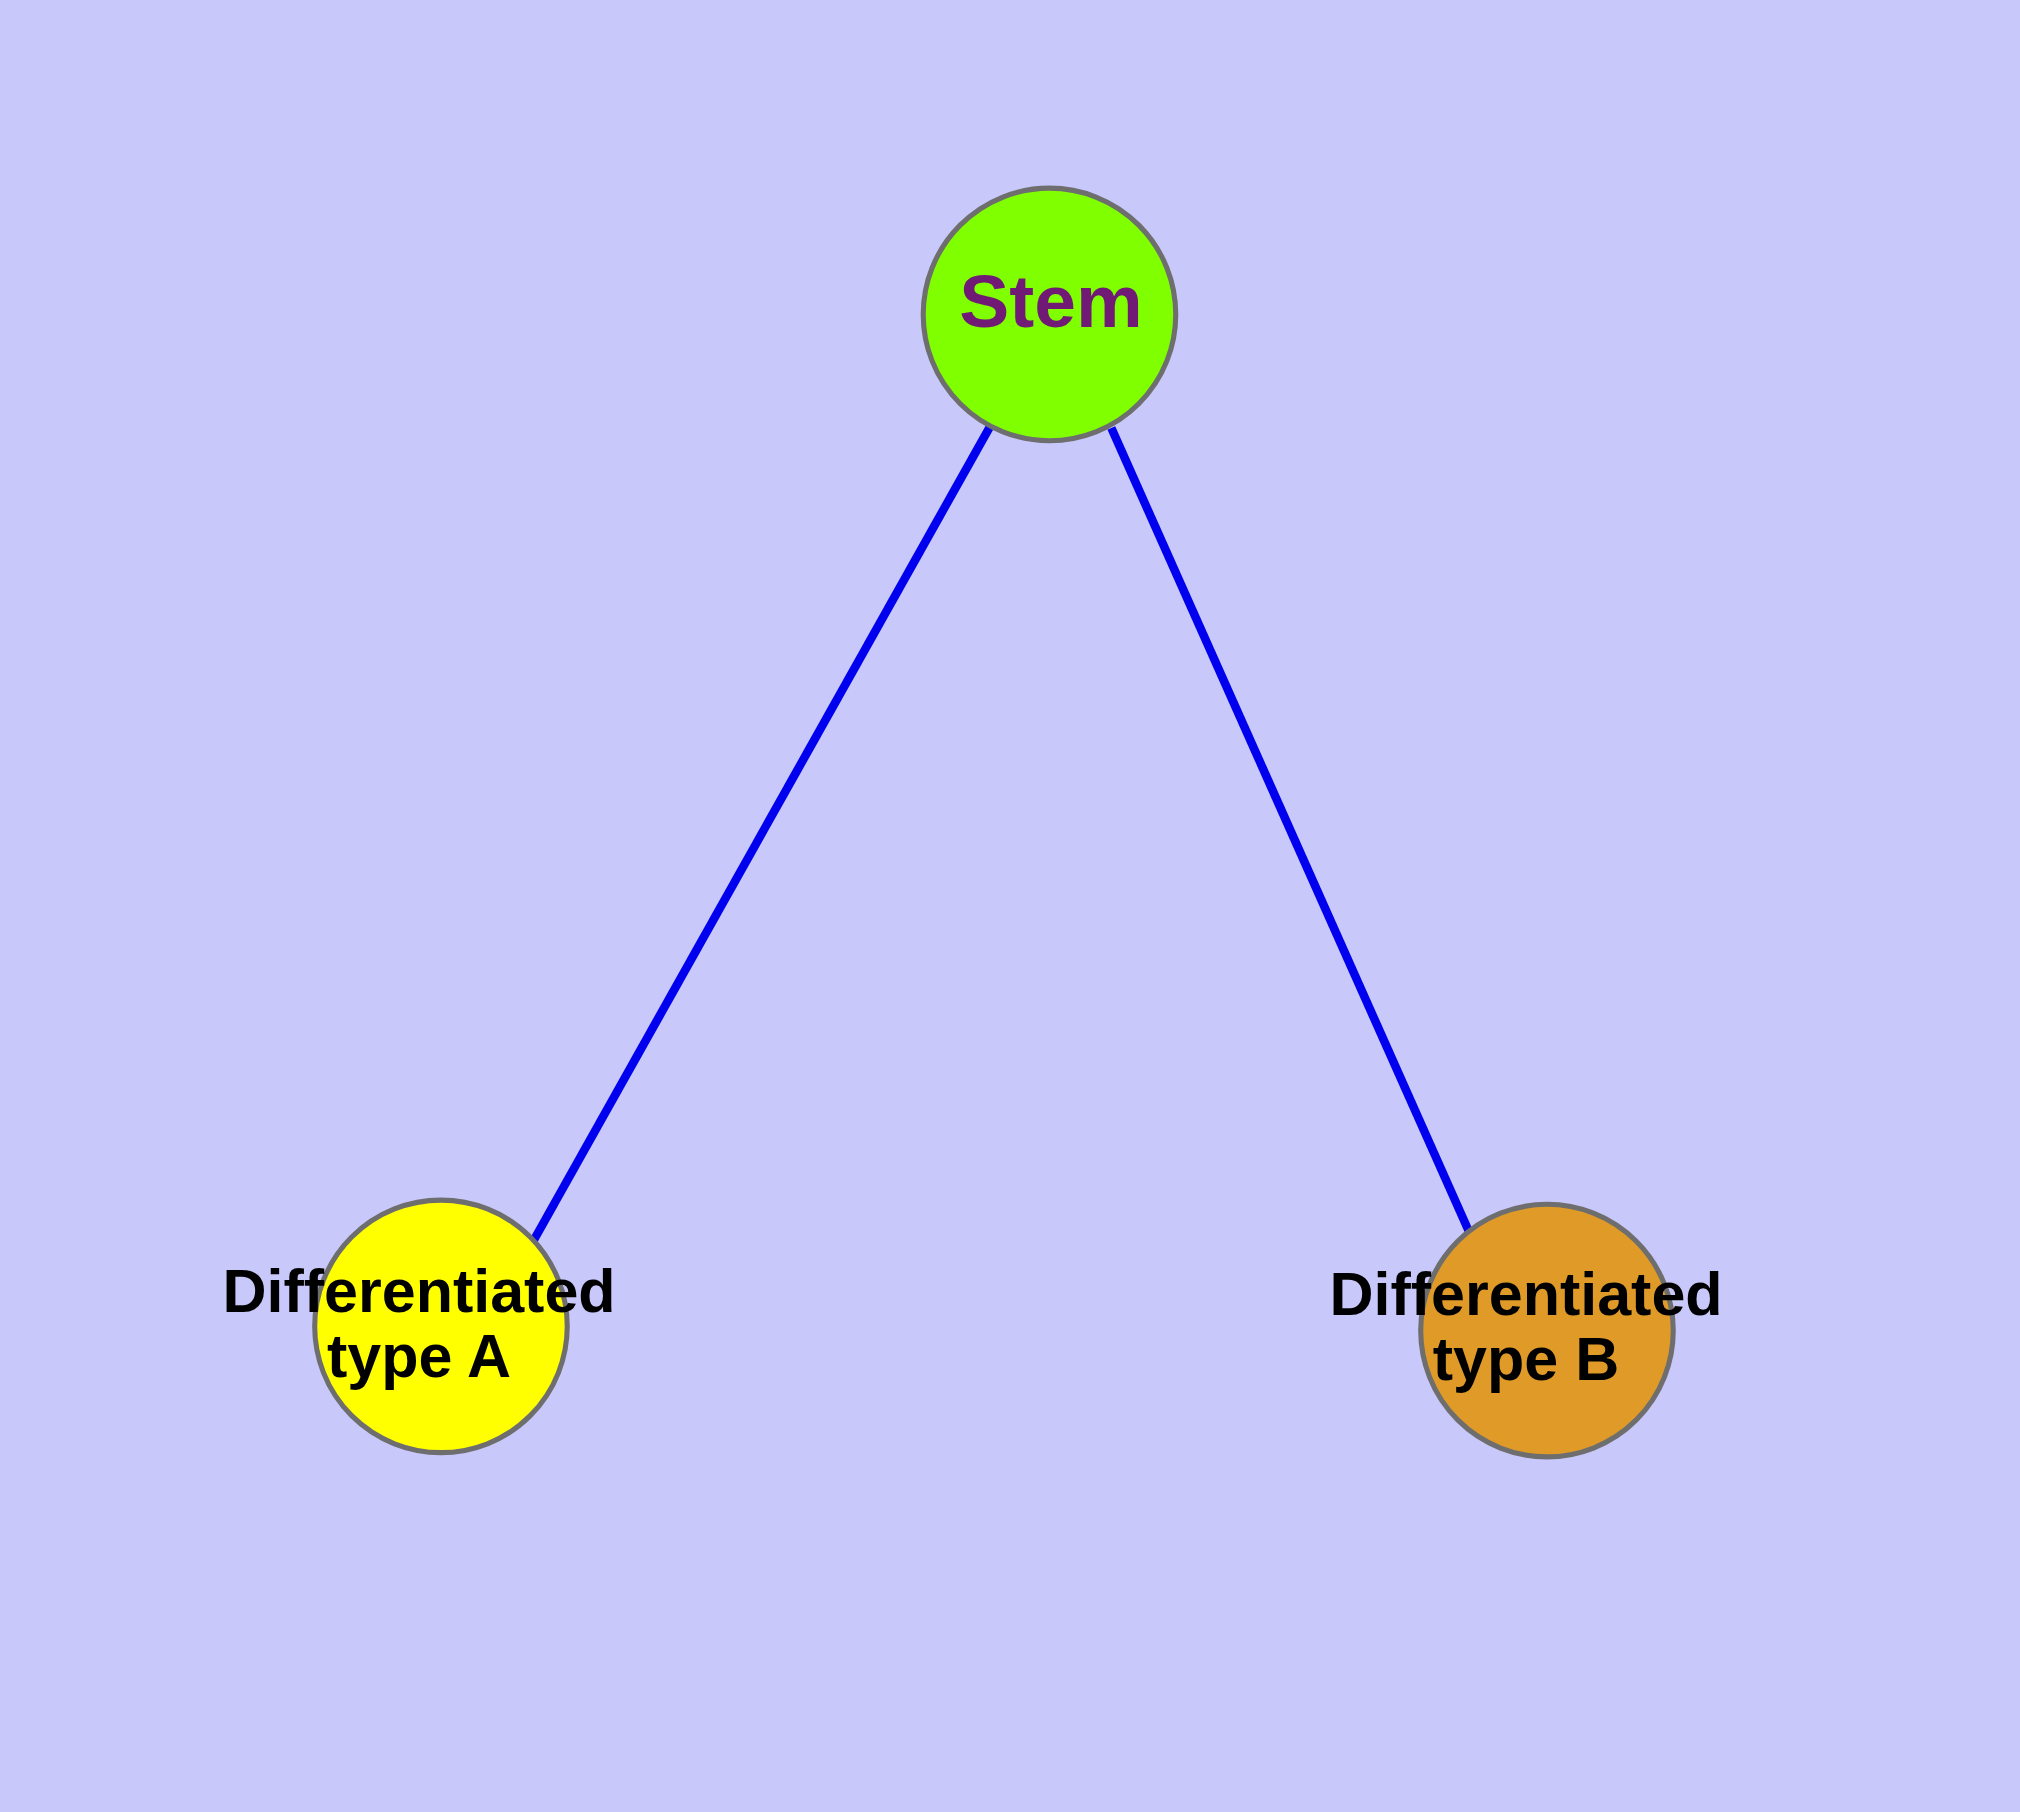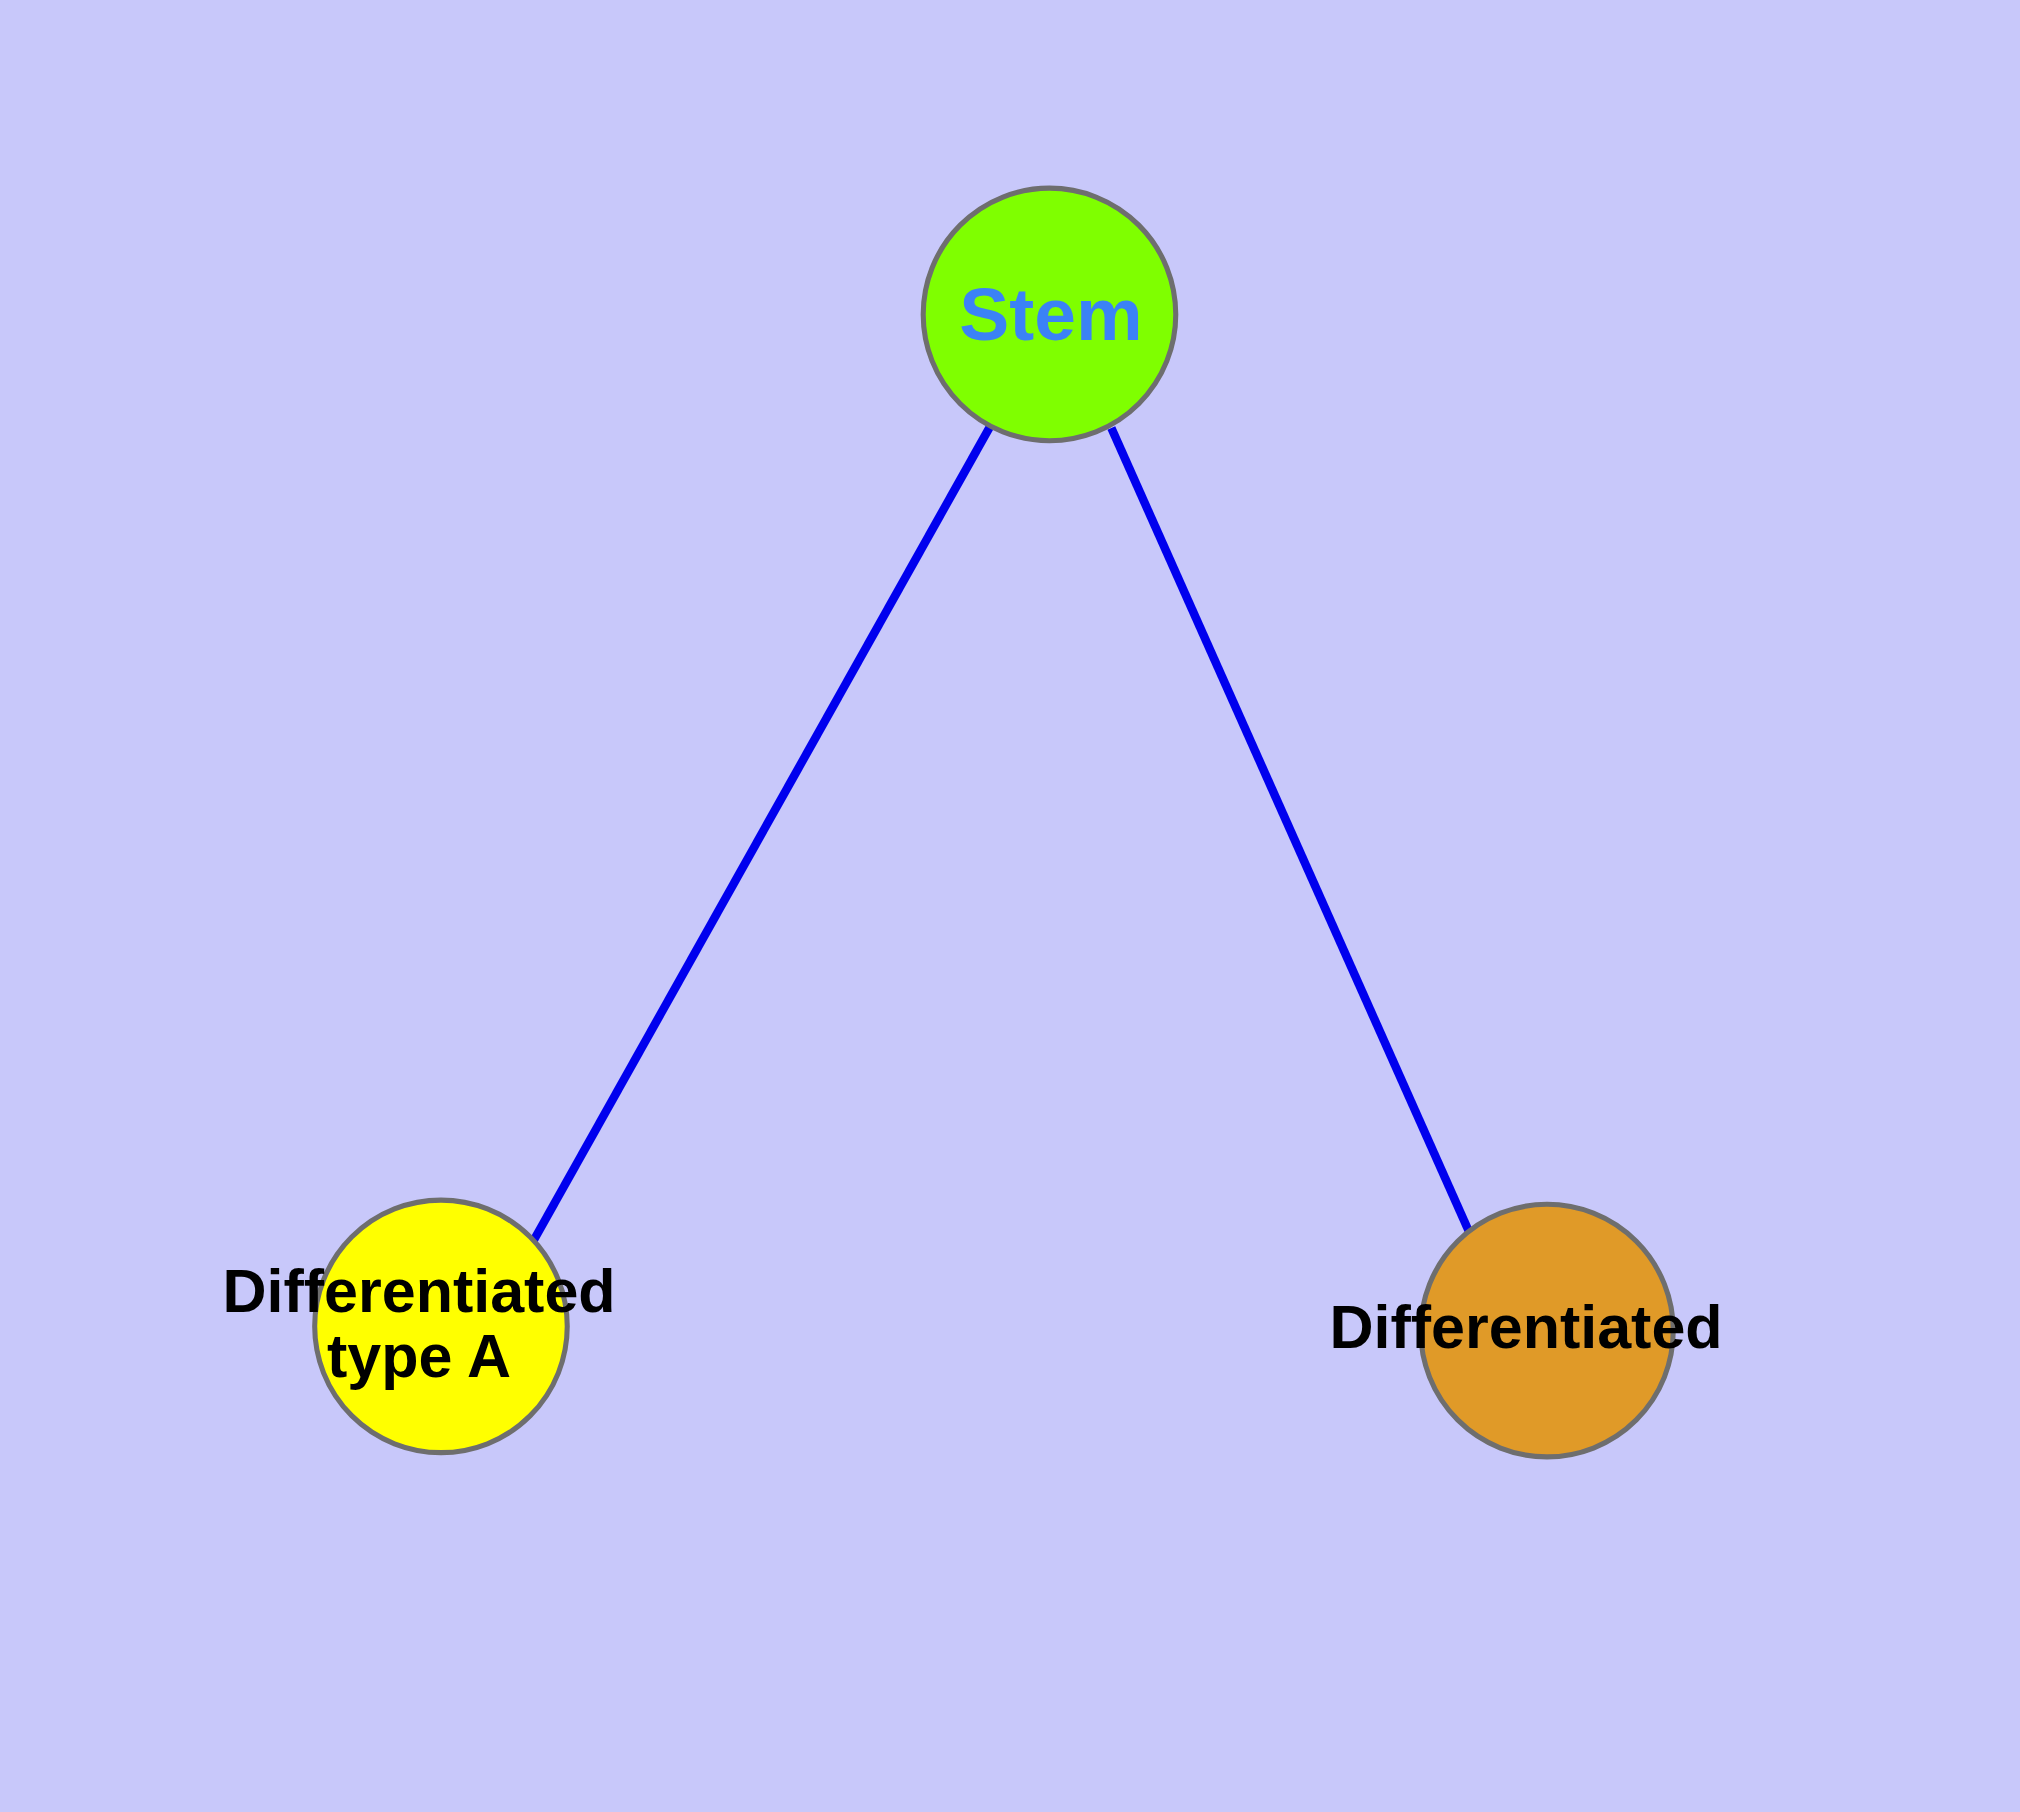--- a/index.html
+++ b/index.html
@@ -58,19 +58,19 @@
         <line x1="1311" y1="505" x2="1736" y2="1460" stroke="#0000ee" stroke-width="10" stroke-linecap="butt"></line>
       </g>
     <g id="node-layer">
         <circle cx="1238" cy="371" r="149" fill="#7fff00" stroke="#6e6e6e" stroke-width="6"></circle>
         <circle cx="520" cy="1565" r="149" fill="#ffff00" stroke="#6e6e6e" stroke-width="6"></circle>
         <circle cx="1825" cy="1570" r="149" fill="#e09a28" stroke="#6e6e6e" stroke-width="6"></circle>
       </g>
   </svg>
 
   <div id="label-layer">
-      <div class="node-label big" style="left: 1051px; top: 315px; color: #3b82f6;"><div>Stem</div></div>
+      <div class="node-label big" style="left: 1051px; top: 302px; color: #701a75;"><div>Stem</div></div>
       <div class="node-label leaf" style="left: 419px; top: 1324px; color: rgb(0, 0, 0);"><div>Differentiated</div><div>type A</div></div>
-      <div class="node-label leaf" style="left: 1526px; top: 1327px; color: rgb(0, 0, 0);"><div>Differentiated</div></div>
+      <div class="node-label leaf" style="left: 1526px; top: 1327px; color: rgb(0, 0, 0);"><div>Differentiated</div><div>type B</div></div>
     </div>
 
 </div>
 
 
 </body></html>

